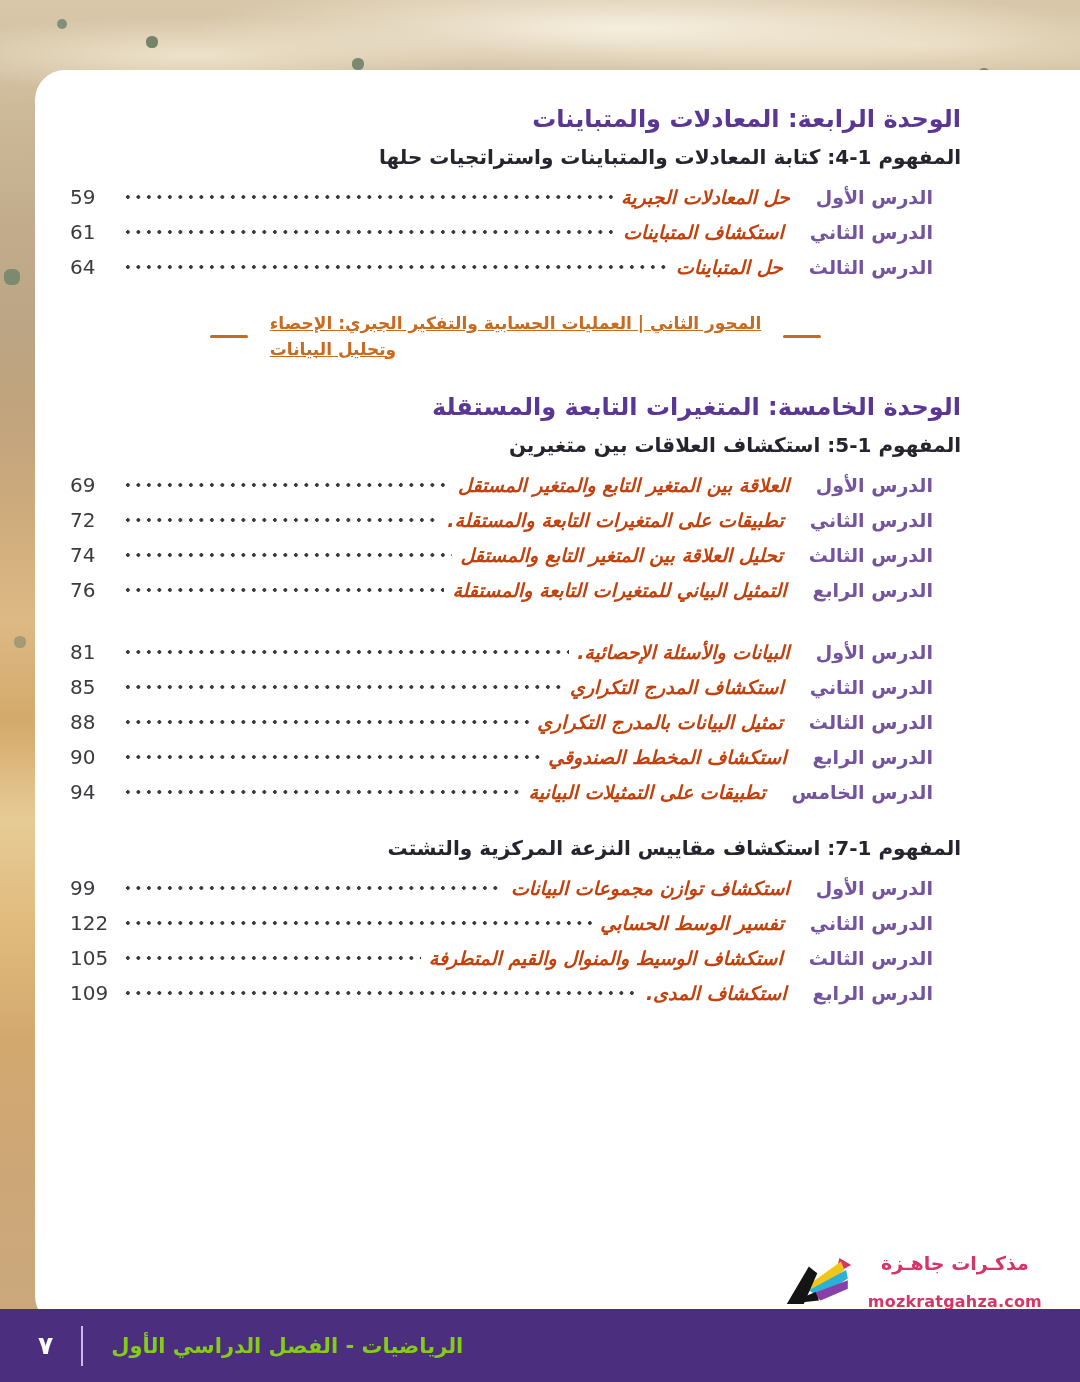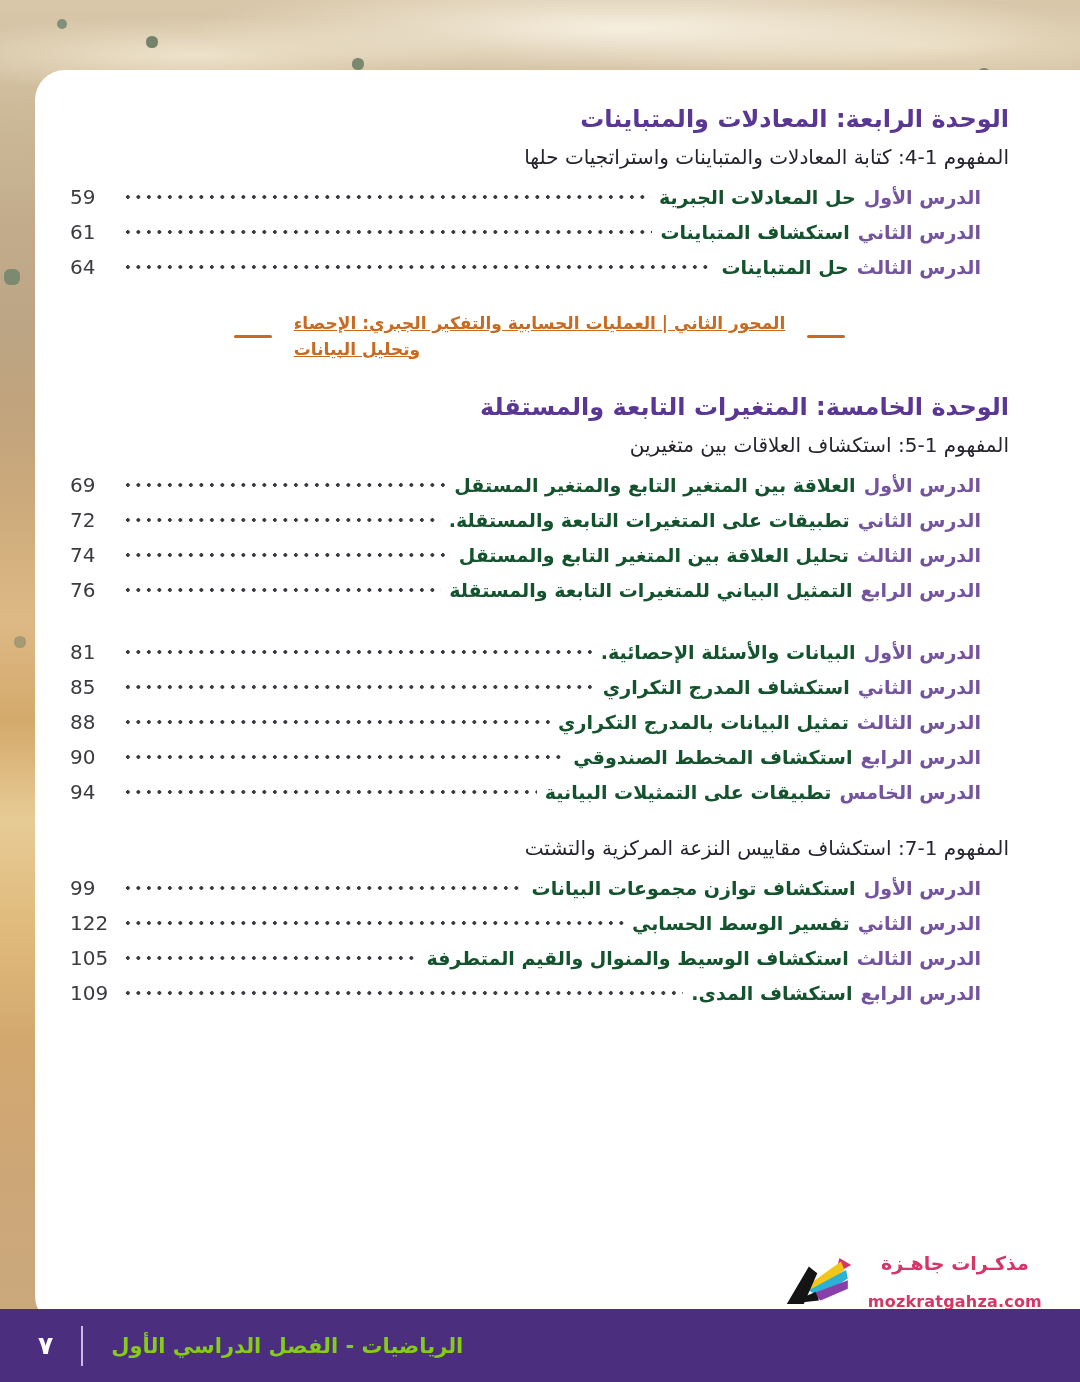--- a/index.html
+++ b/index.html
@@ -33,28 +33,28 @@
   
   .footer { position:absolute; left:0; right:0; bottom:0; height:73px; background:#4B2E7E; }
   .footer-group { position:absolute; left:38px; top:0; height:100%; display:flex; direction:rtl;
     align-items:center; gap:28px; }
   .footer-subject { color:#84cc16; font-size:21px; font-weight:bold; letter-spacing:.2px; }
   .footer-divider { width:2px; height:40px; background:#D9C8EF; opacity:.9; }
   .footer-pagenum { color:#FFFFFF; font-size:25px; font-weight:bold; }
 
   
   .card { position:absolute; left:35px; right:0; top:70px; bottom:56px; background:#FFFFFF;
-    border-radius:30px 0 0 30px; padding:34px 71px 0 35px; }
+    border-radius:30px 0 0 30px; padding:34px 119px 0 35px; }
 
   .unit-title { text-align:right; color:#5A3794; font-size:24px; font-weight:bold; line-height:1.25; }
-  .concept    { text-align:right; color:#26242E; font-size:20px; font-weight:normal; margin:11px 0 10px; }
+  .concept    { text-align:right; color:#26242E; font-size:20px; font-weight:bold; margin:11px 0 10px; }
 
   .row { display:flex; direction:rtl; align-items:center; height:35px; padding-right:28px; }
   .lesson-label { color:#74549F; font-size:19px; font-weight:bold; white-space:nowrap; }
-  .lesson-title { color:#14532d; font-size:19px; font-weight:bold; white-space:nowrap; margin-right:8px; }
+  .lesson-title { color:#c2410c; font-size:19px; font-weight:bold; white-space:nowrap; margin-right:26px;font-style:italic; }
   .dots { flex:1; height:6px; margin:0 8px; align-self:center;
     background-image:radial-gradient(circle at 4px 3px, #3A3A40 1.7px, rgba(0,0,0,0) 2px);
     background-size:10.5px 6px; background-repeat:repeat-x; background-position:0 50%; }
   .pagenum { direction:ltr; text-align:left; min-width:46px; color:#3B3B40; font-size:20px; }
 
   .section { margin-bottom:27px; }
 
   .axis { display:flex; direction:rtl; align-items:center; justify-content:center;
     gap:22px; margin:20px 0 30px; }
   .axis-dash { width:38px; height:3px; background:#C96A21; border-radius:2px; flex:0 0 auto; }

